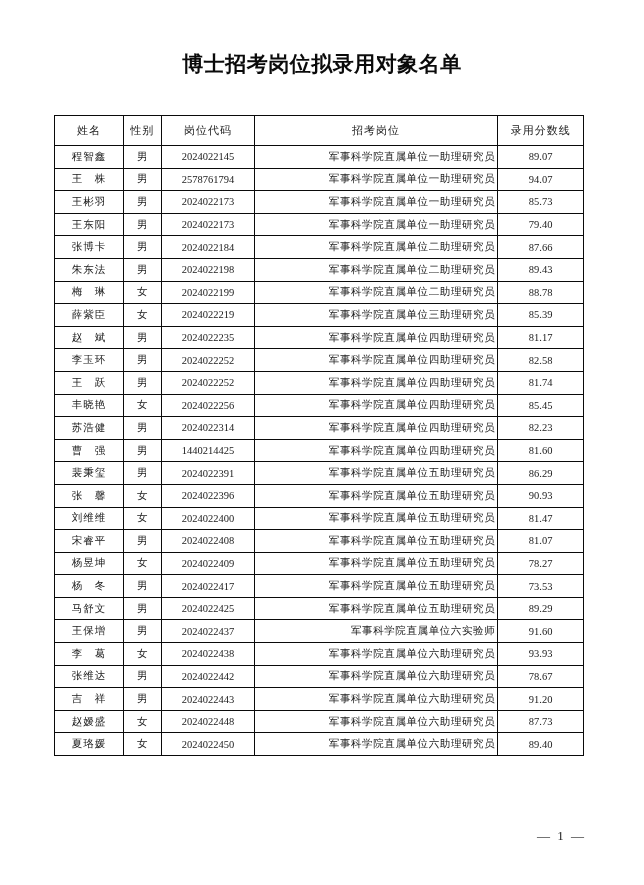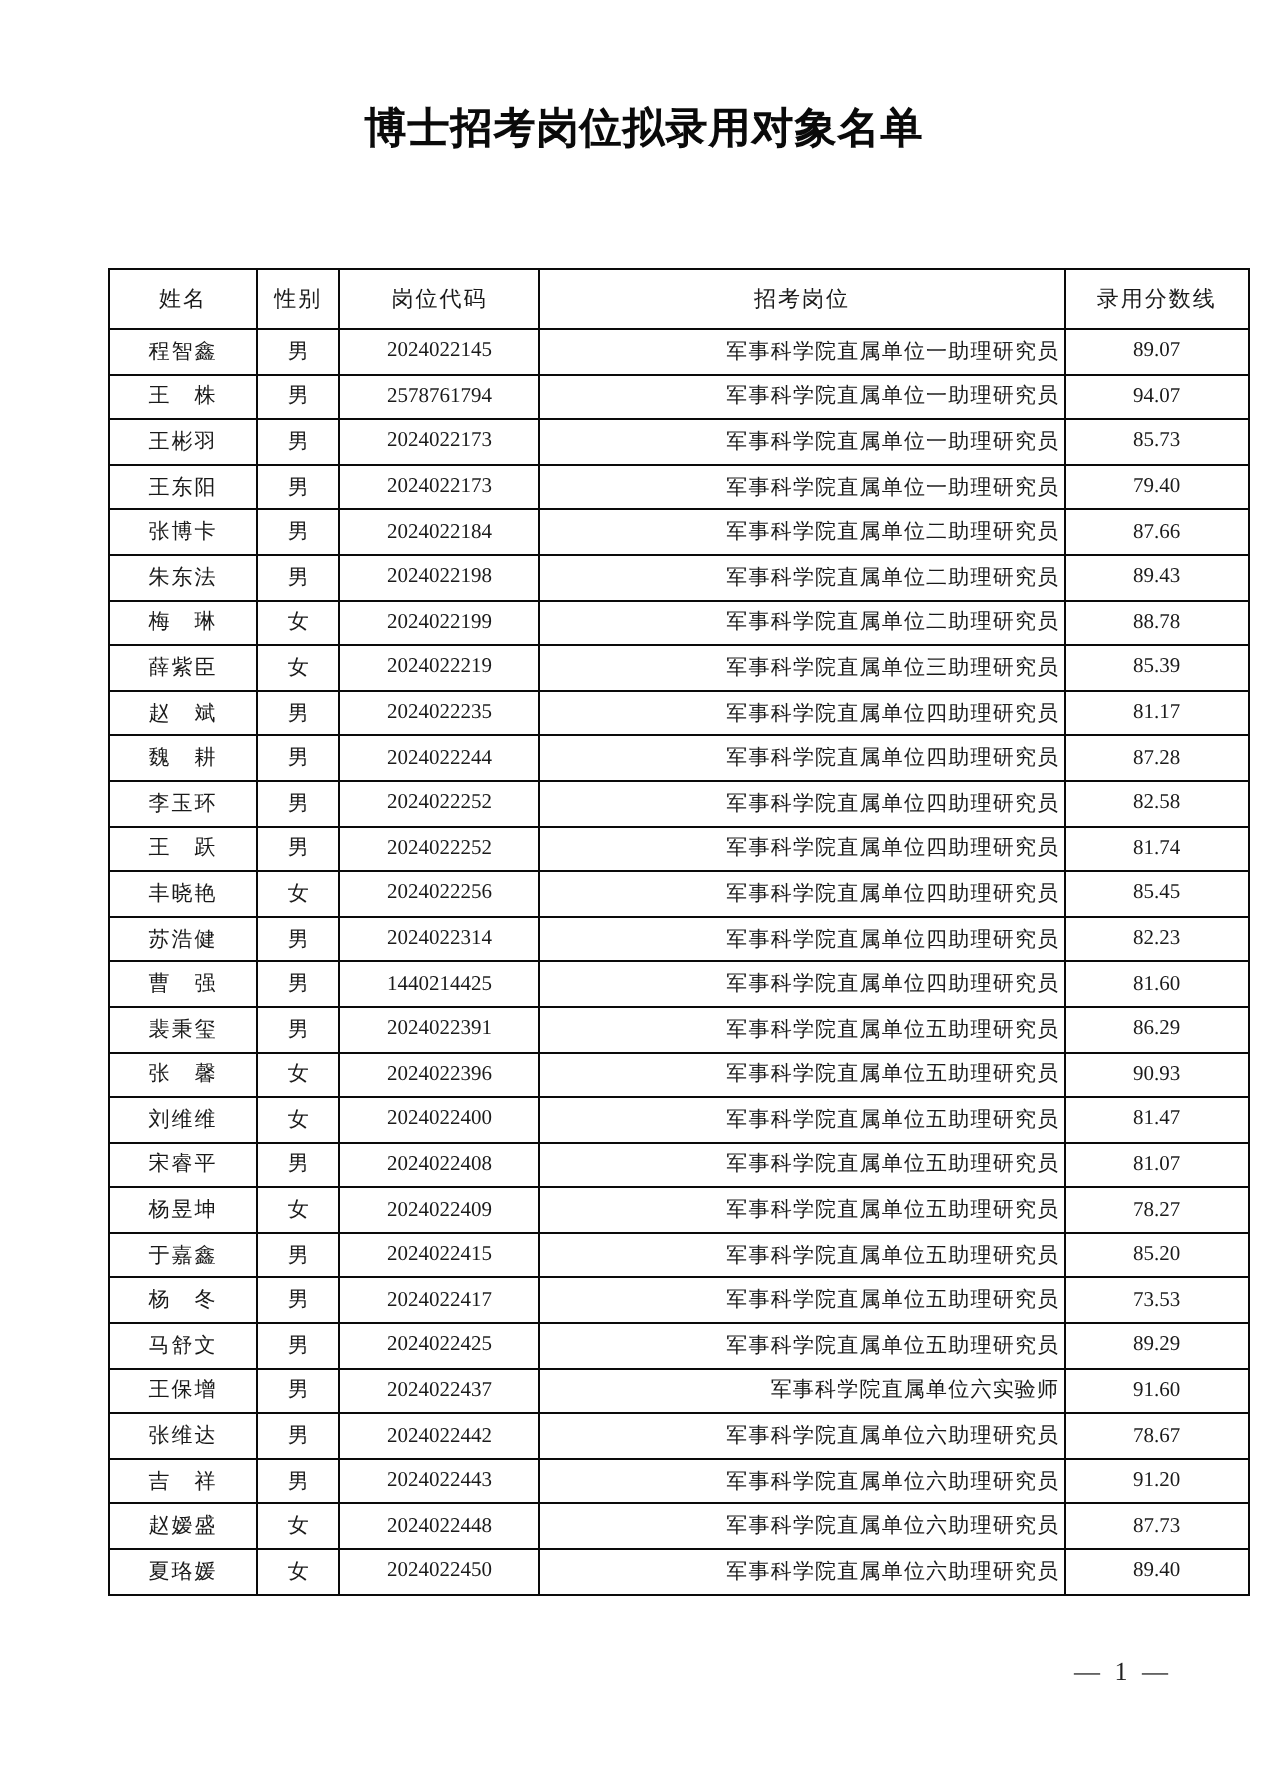--- a/index.html
+++ b/index.html
@@ -20,22 +20,22 @@
     text-align: center;
     font-weight: bold;
     font-size: 21px;
     line-height: 1.55;
     color: #0a0a0a;
     letter-spacing: 0.5px;
   }
   .roster-table {
     position: absolute;
     left: 54px;
-    top: 134px;
-    width: 571px;
+    top: 115px;
+    width: 530px;
     border-collapse: collapse;
     table-layout: fixed;
     font-size: 10.5px;
     color: #1a1a1a;
   }
   .roster-table, .roster-table td, .roster-table th {
     border: 1px solid #0a0a0a;
   }
   .roster-table {
     border: 1.6px solid #0a0a0a;
@@ -159,27 +159,20 @@
         <td class="col-score">85.39</td>
       </tr>
       <tr>
         <td class="col-name">赵　斌</td>
         <td class="col-gender">男</td>
         <td class="col-code">2024022235</td>
         <td class="col-position-title">军事科学院直属单位四助理研究员</td>
         <td class="col-score">81.17</td>
       </tr>
       <tr>
-        <td class="col-name">魏　耕</td>
-        <td class="col-gender">男</td>
-        <td class="col-code">2024022244</td>
-        <td class="col-position-title">军事科学院直属单位四助理研究员</td>
-        <td class="col-score">87.28</td>
-      </tr>
-      <tr>
         <td class="col-name">李玉环</td>
         <td class="col-gender">男</td>
         <td class="col-code">2024022252</td>
         <td class="col-position-title">军事科学院直属单位四助理研究员</td>
         <td class="col-score">82.58</td>
       </tr>
       <tr>
         <td class="col-name">王　跃</td>
         <td class="col-gender">男</td>
         <td class="col-code">2024022252</td>
@@ -234,27 +227,20 @@
         <td class="col-code">2024022408</td>
         <td class="col-position-title">军事科学院直属单位五助理研究员</td>
         <td class="col-score">81.07</td>
       </tr>
       <tr>
         <td class="col-name">杨昱坤</td>
         <td class="col-gender">女</td>
         <td class="col-code">2024022409</td>
         <td class="col-position-title">军事科学院直属单位五助理研究员</td>
         <td class="col-score">78.27</td>
-      </tr>
-      <tr>
-        <td class="col-name">于嘉鑫</td>
-        <td class="col-gender">男</td>
-        <td class="col-code">2024022415</td>
-        <td class="col-position-title">军事科学院直属单位五助理研究员</td>
-        <td class="col-score">85.20</td>
       </tr>
       <tr>
         <td class="col-name">杨　冬</td>
         <td class="col-gender">男</td>
         <td class="col-code">2024022417</td>
         <td class="col-position-title">军事科学院直属单位五助理研究员</td>
         <td class="col-score">73.53</td>
       </tr>
       <tr>
         <td class="col-name">马舒文</td>
@@ -264,20 +250,27 @@
         <td class="col-score">89.29</td>
       </tr>
       <tr>
         <td class="col-name">王保增</td>
         <td class="col-gender">男</td>
         <td class="col-code">2024022437</td>
         <td class="col-position-title">军事科学院直属单位六实验师</td>
         <td class="col-score">91.60</td>
       </tr>
       <tr>
+        <td class="col-name">李　葛</td>
+        <td class="col-gender">女</td>
+        <td class="col-code">2024022438</td>
+        <td class="col-position-title">军事科学院直属单位六助理研究员</td>
+        <td class="col-score">93.93</td>
+      </tr>
+      <tr>
         <td class="col-name">张维达</td>
         <td class="col-gender">男</td>
         <td class="col-code">2024022442</td>
         <td class="col-position-title">军事科学院直属单位六助理研究员</td>
         <td class="col-score">78.67</td>
       </tr>
       <tr>
         <td class="col-name">吉　祥</td>
         <td class="col-gender">男</td>
         <td class="col-code">2024022443</td>

